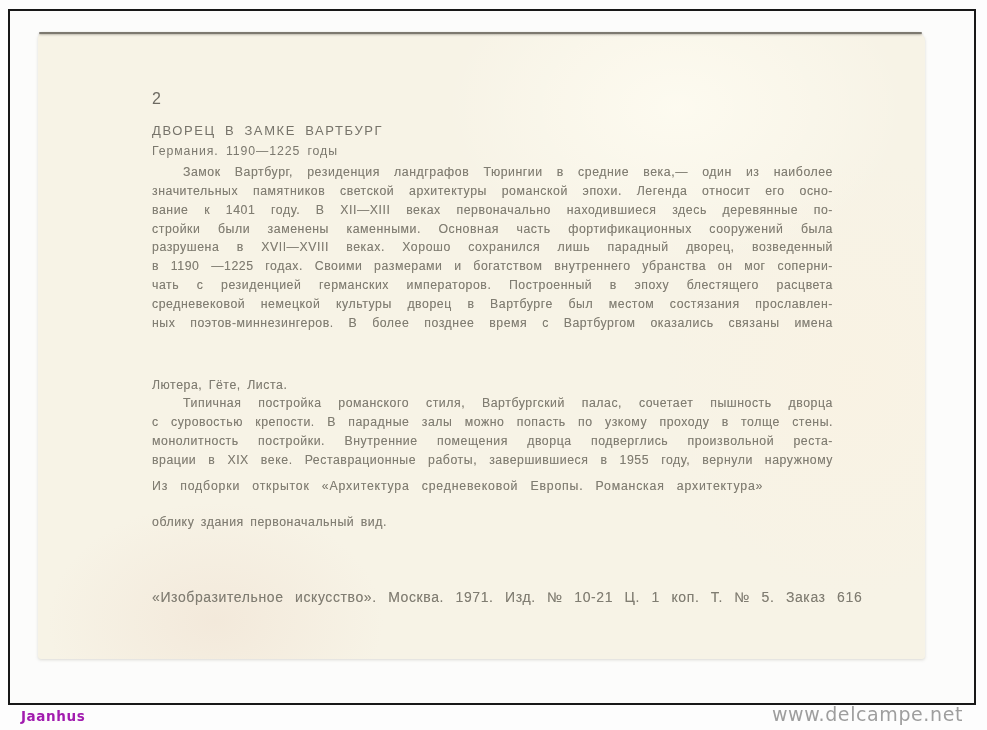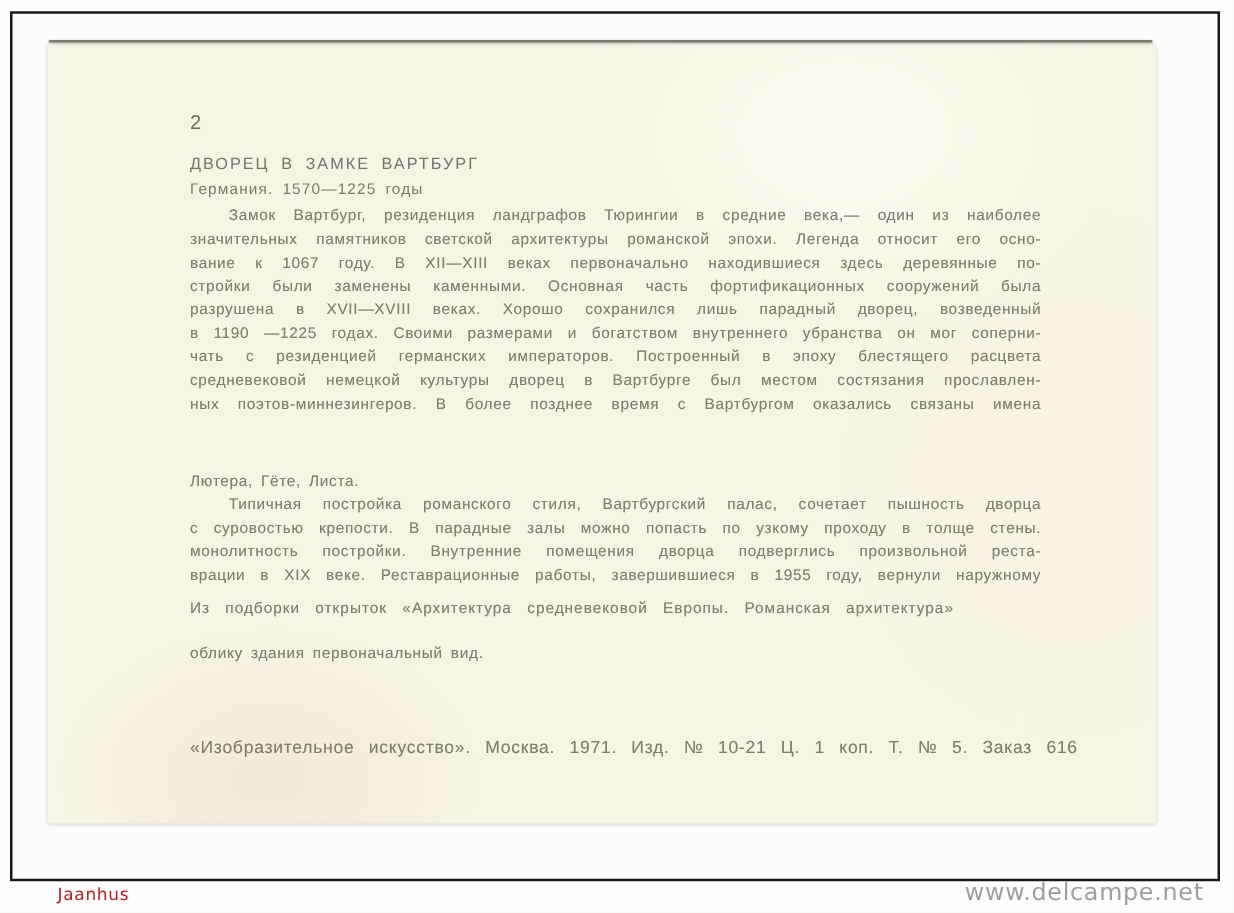--- a/index.html
+++ b/index.html
@@ -103,49 +103,50 @@
     font-size: 14px;
     letter-spacing: 0.6px;
     word-spacing: 7px;
     color: #807d72;
     text-shadow: 0 0 0.5px rgba(128,125,114,0.45);
     white-space: nowrap;
   }
 
   .wm-left {
     position: absolute;
-    left: 46px; top: 708px;
+    left: 21px; top: 708px;
     font-family: "DejaVu Sans", sans-serif;
     font-size: 13.5px;
     letter-spacing: 0.6px;
-    color: #b91c1c;
+    color: #a21caf;
+    font-weight: bold;
   }
   .wm-right {
     position: absolute;
     right: 24px; top: 703px;
     font-family: "DejaVu Sans", sans-serif;
     font-size: 19px;
     letter-spacing: 0.6px;
     color: #9e9e9e;
   }
 </style>
 </head>
 <body>
 
 <div class="scan-frame">
   <div class="postcard">
 
     <div class="card-number">2</div>
     <div class="card-title">ДВОРЕЦ В ЗАМКЕ ВАРТБУРГ</div>
-    <div class="card-subtitle">Германия. 1570—1225 годы</div>
+    <div class="card-subtitle">Германия. 1190—1225 годы</div>
 
     <div class="body-text">
       <div class="ln indent">Замок Вартбург, резиденция ландграфов Тюрингии в средние века,— один из наиболее</div>
       <div class="ln">значительных памятников светской архитектуры романской эпохи. Легенда относит его осно-</div>
-      <div class="ln">вание к 1067 году. В XII—XIII веках первоначально находившиеся здесь деревянные по-</div>
+      <div class="ln">вание к 1401 году. В XII—XIII веках первоначально находившиеся здесь деревянные по-</div>
       <div class="ln">стройки были заменены каменными. Основная часть фортификационных сооружений была</div>
       <div class="ln">разрушена в XVII—XVIII веках. Хорошо сохранился лишь парадный дворец, возведенный</div>
       <div class="ln">в 1190 —1225 годах. Своими размерами и богатством внутреннего убранства он мог соперни-</div>
       <div class="ln">чать с резиденцией германских императоров. Построенный в эпоху блестящего расцвета</div>
       <div class="ln">средневековой немецкой культуры дворец в Вартбурге был местом состязания прославлен-</div>
       <div class="ln">ных поэтов-миннезингеров. В более позднее время с Вартбургом оказались связаны имена</div>
       <div class="ln last">Лютера, Гёте, Листа.</div>
       <div class="ln indent">Типичная постройка романского стиля, Вартбургский палас, сочетает пышность дворца</div>
       <div class="ln">с суровостью крепости. В парадные залы можно попасть по узкому проходу в толще стены.</div>
       <div class="ln">монолитность постройки. Внутренние помещения дворца подверглись произвольной реста-</div>

